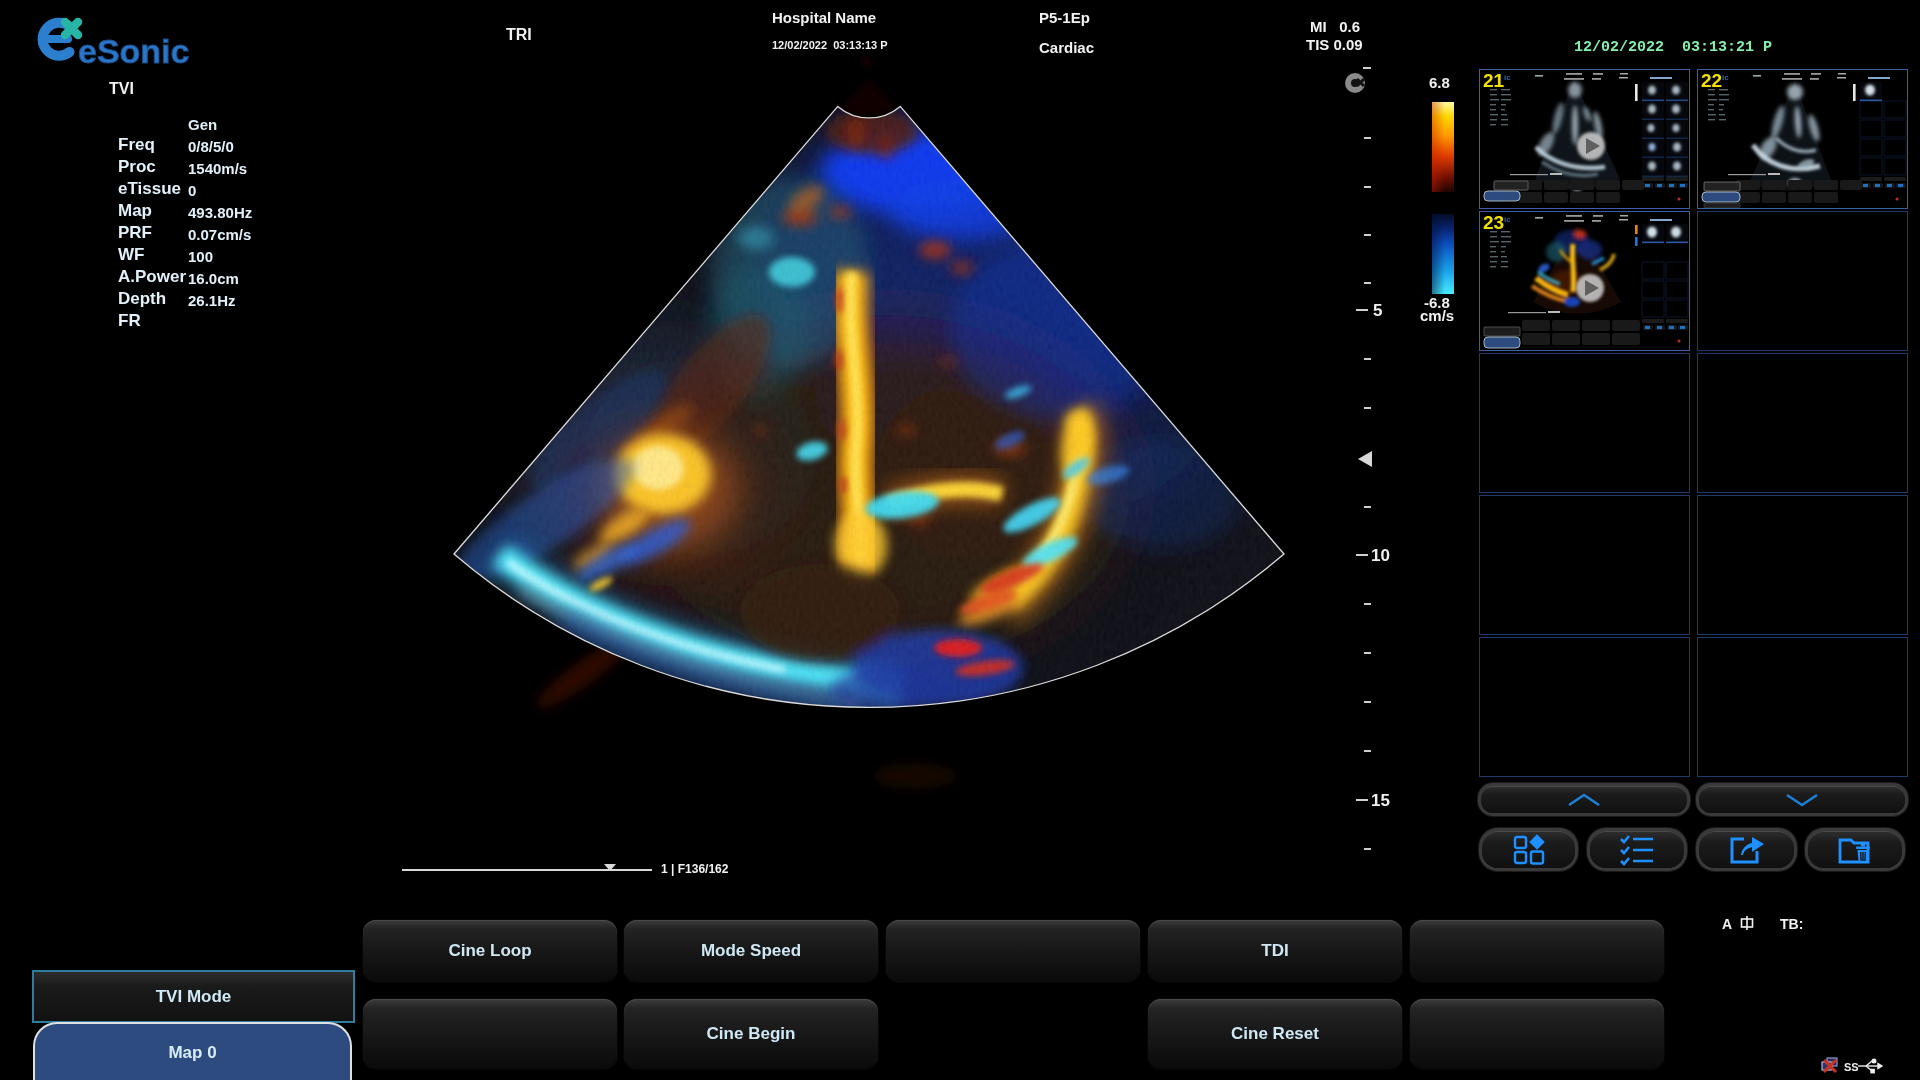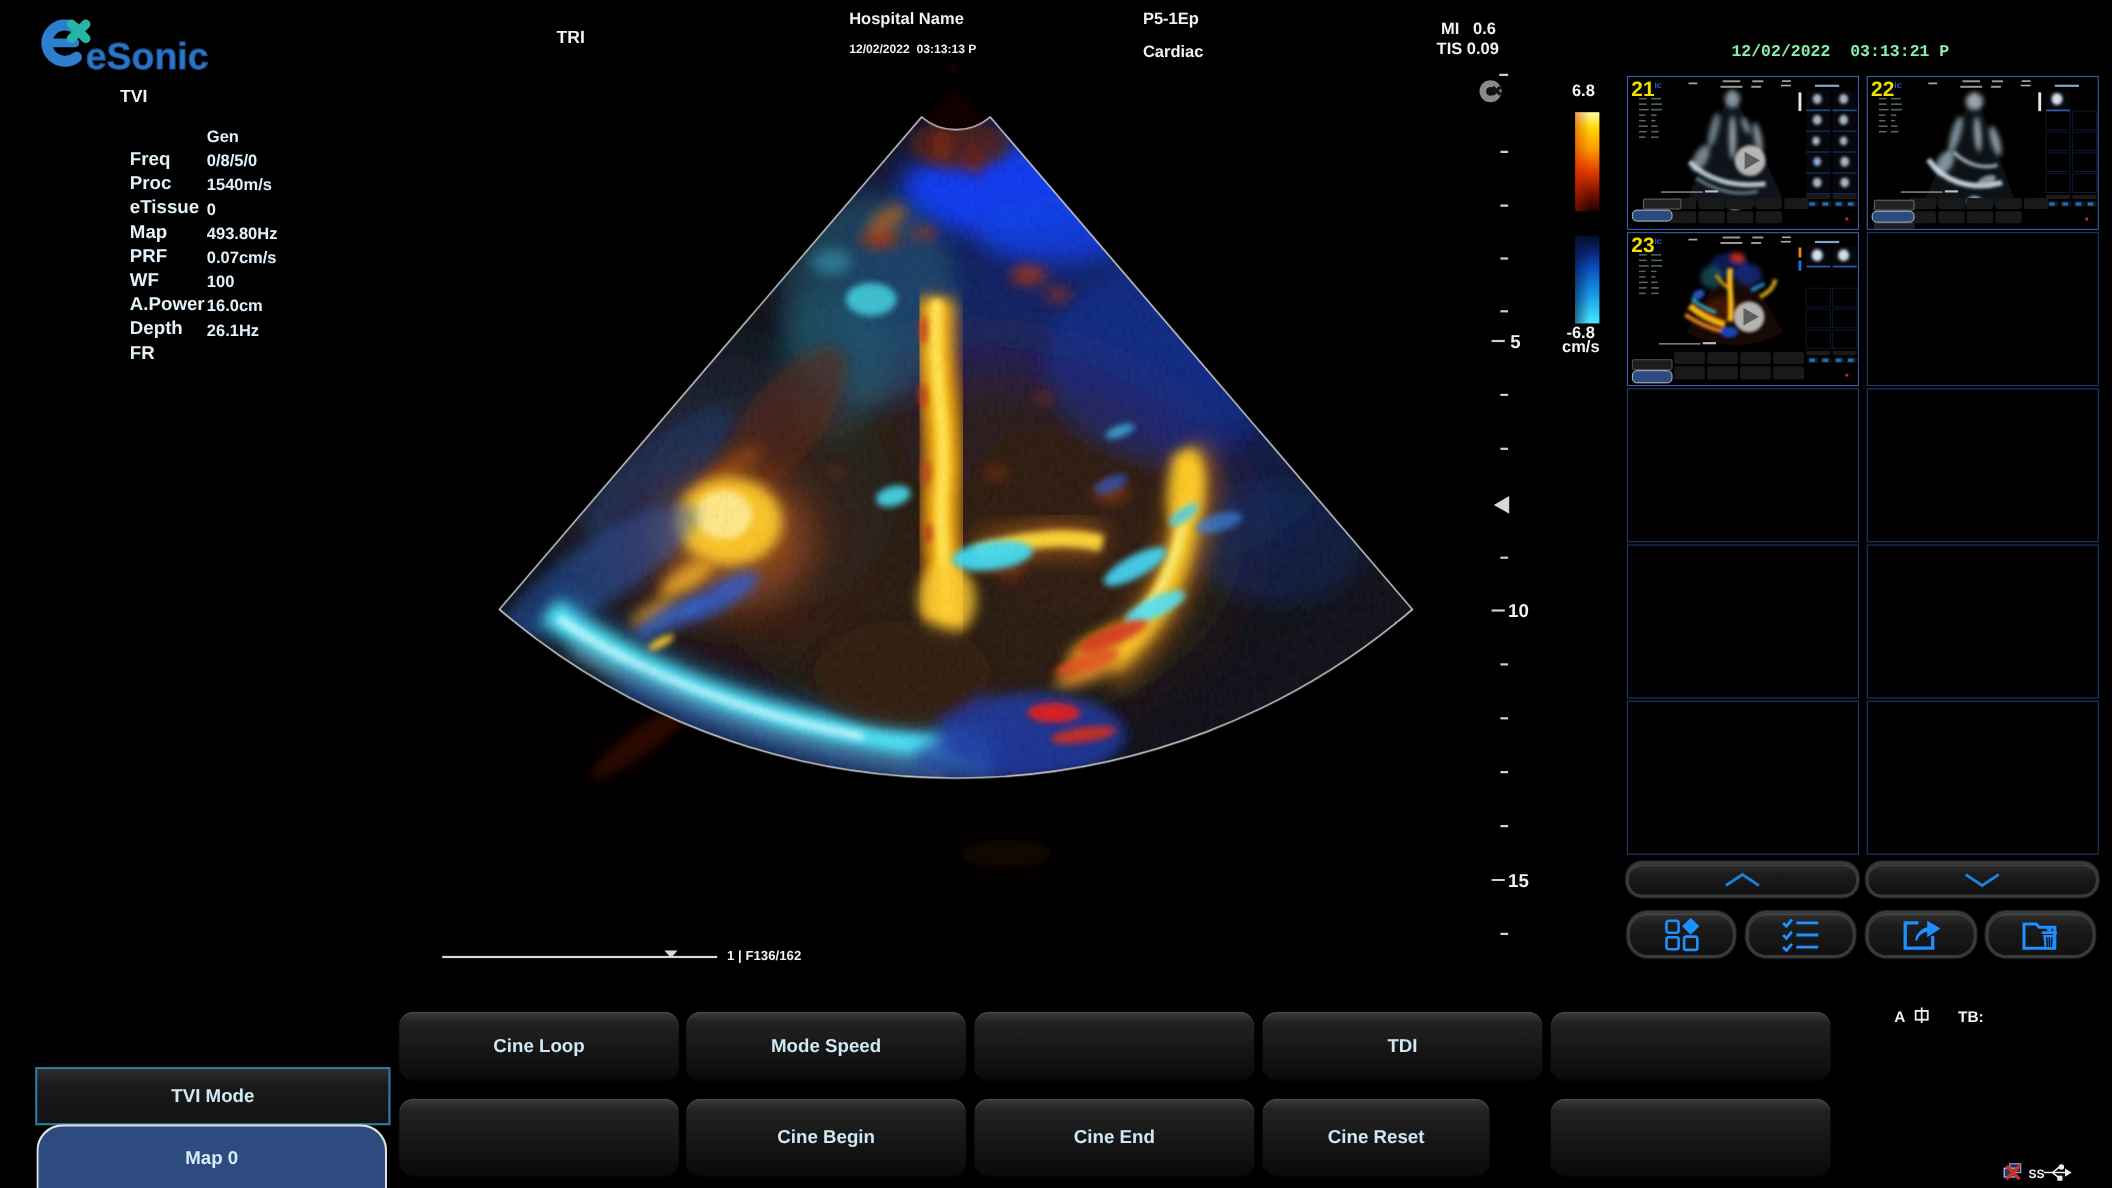--- a/index.html
+++ b/index.html
@@ -642,22 +642,21 @@
   <div class="t" style="left:604px;top:864px;width:0;height:0;border-left:6px solid transparent;border-right:6px solid transparent;border-top:7px solid #d8d8d8;"></div>
   <div class="t w" style="left:661px;top:862px;font-size:12px;">1 | F136/162</div>
 
   <div class="btn" style="left:363px;top:920px;width:254px;height:62px;">Cine Loop</div>
   <div class="btn" style="left:624px;top:920px;width:254px;height:62px;">Mode Speed</div>
   <div class="btn" style="left:886px;top:920px;width:254px;height:62px;"></div>
   <div class="btn" style="left:1148px;top:920px;width:254px;height:62px;">TDI</div>
   <div class="btn" style="left:1410px;top:920px;width:254px;height:62px;"></div>
   <div class="btn" style="left:363px;top:999px;width:254px;height:70px;"></div>
   <div class="btn" style="left:624px;top:999px;width:254px;height:70px;">Cine Begin</div>
-  <div class="btn" style="left:886px;top:999px;width:254px;height:70px;">Cine End</div>
-  <div class="btn" style="left:1148px;top:999px;width:206px;height:70px;">Cine Reset</div>
+  <div class="btn" style="left:1148px;top:999px;width:254px;height:70px;">Cine Reset</div>
   <div class="btn" style="left:1410px;top:999px;width:254px;height:70px;"></div>
 
   <div class="t" style="left:32px;top:970px;width:319px;height:49px;border:2px solid #2e7d9e;
     background:linear-gradient(180deg,#2d2d2d,#1a1a1a 30%,#121212);
     color:#cfe9f5;font-weight:bold;font-size:17px;display:flex;align-items:center;justify-content:center;">TVI Mode</div>
   <div class="t" style="left:33px;top:1022px;width:315px;height:58px;
     border-top:2px solid #e0e0e0;border-left:2px solid #e0e0e0;border-right:2px solid #e0e0e0;
     border-radius:24px 24px 0 0;background:#2d4b7e;
     color:#d6ecf8;font-weight:bold;font-size:17px;display:flex;align-items:center;justify-content:center;">Map 0</div>
 

